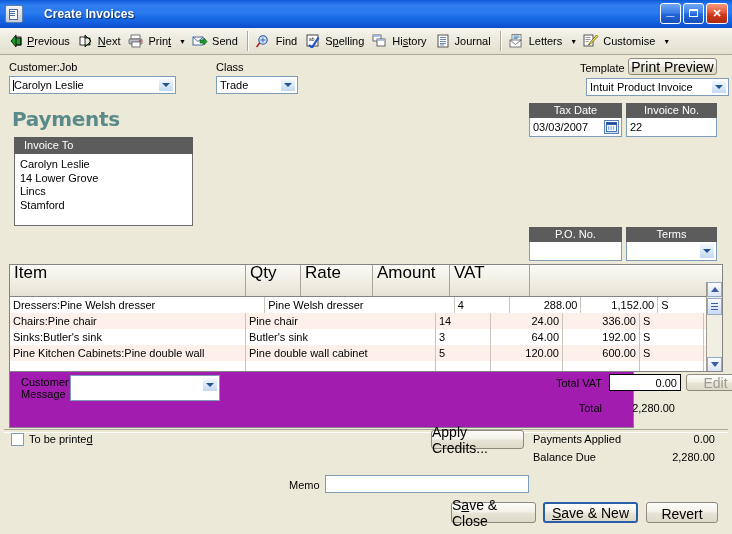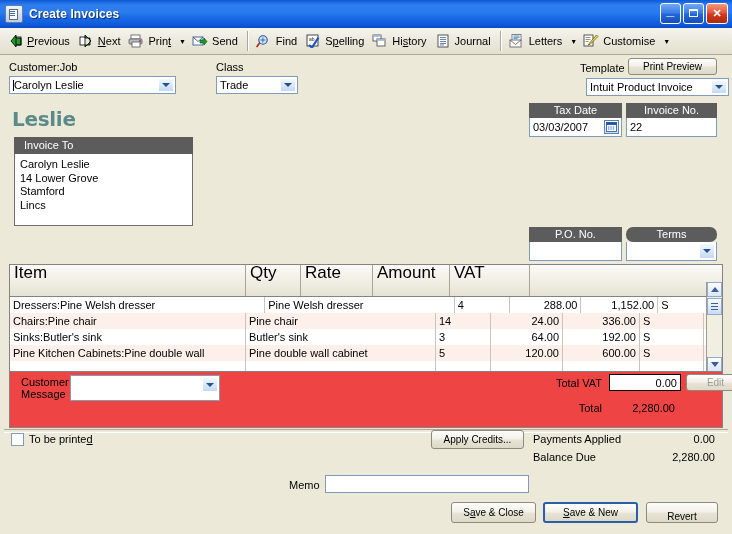--- a/index.html
+++ b/index.html
@@ -26,20 +26,21 @@
     position: absolute;
     left: 0; top: 0;
     width: 732px; height: 28px;
     background: linear-gradient(to bottom,
       #0c59d6 0%, #1d6ae4 8%, #2f7ef0 18%, #2b7bee 45%,
       #1c6ce8 60%, #1460e0 80%, #0b4cc8 100%);
     display: flex;
     align-items: center;
     box-sizing: border-box;
     padding-left: 5px;
+    gap: 15px;
   }
   .title-icon {
     width: 16px; height: 16px;
     background: linear-gradient(to bottom, #f4f4f4, #c6ccd8);
     border: 1px solid #5a7fa8;
     border-radius: 2px;
     position: relative;
     flex: 0 0 auto;
     margin-right: 6px;
   }
@@ -193,21 +194,21 @@
     align-items: center;
     padding: 0 3px;
     overflow: hidden;
   }
 
   .btn {
     box-sizing: border-box;
     background: linear-gradient(to bottom, #fdfdfc 0%, #f3f1e8 45%, #e7e4d6 55%, #ddd9c6 100%);
     border: 1px solid #8d8a7e;
     border-radius: 3px;
-    font-size: 10px;
+    font-size: 14px;
     display: flex;
     align-items: center;
     justify-content: center;
     color: #000;
     cursor: default;
     position: absolute;
   }
   .btn.default {
     border: 2px solid #2b5ea8;
   }
@@ -338,22 +339,22 @@
     left: 3px; top: 4px;
     width: 7px; height: 1px;
     background: #3b5c9e;
     box-shadow: 0 3px 0 0 #3b5c9e, 0 6px 0 0 #3b5c9e;
   }
 
   
   .lower-white {
     position: absolute;
     left: 9px; top: 317px;
-    width: 714px; height: 56px;
-    background: #ef4444;
+    width: 625px; height: 56px;
+    background: #a21caf;
     border: 1px solid #848284;
     border-top: none;
     box-sizing: border-box;
   }
 
   .checkbox {
     position: absolute;
     width: 13px; height: 13px;
     background: #fff;
     border: 1px solid #7f9db9;
@@ -542,28 +543,28 @@
 
     <div class="lbl-sm" style="position:absolute;left:580px;top:7px;">Template</div>
     <div class="btn" style="left:628px;top:3px;width:89px;height:17px;">
       <span>Print Preview</span>
     </div>
     <div class="combo" style="left:586px;top:23px;width:143px;height:18px;">
       <span>Intuit Product Invoice</span>
       <span class="cbtn"></span>
     </div>
 
-    <div class="invoice-title">Leslie</div>
+    <div class="invoice-title">Payments</div>
 
     <div class="invoice-to-hdr">Invoice To</div>
     <div class="invoice-to-box">
       <div>Carolyn Leslie</div>
       <div>14 Lower Grove</div>
+      <div>Lincs</div>
       <div>Stamford</div>
-      <div>Lincs</div>
     </div>
 
     <div class="dark-hdr" style="left:529px;top:48px;width:93px;">Tax Date</div>
     <div class="txtbox" style="left:529px;top:63px;width:93px;height:19px;border-top:none;">
       <span>03/03/2007</span>
       <span style="position:absolute;right:2px;top:2px;width:15px;height:14px;background:linear-gradient(to bottom,#fbfcfe,#cfe0f6);border:1px solid #5b7fb5;box-sizing:border-box;display:flex;align-items:center;justify-content:center;">
         <svg width="11" height="10" viewBox="0 0 11 10">
           <rect x="0.5" y="0.5" width="10" height="9" fill="#fff" stroke="#1a4f9e" stroke-width="0.8"></rect>
           <rect x="0.5" y="0.5" width="10" height="2.4" fill="#1a4f9e"></rect>
           <path d="M2 5 h1.4 M4.4 5 h1.4 M6.8 5 h1.4 M2 7 h1.4 M4.4 7 h1.4 M6.8 7 h1.4" stroke="#2a6ac8" stroke-width="1"></path>
@@ -574,21 +575,21 @@
     <div class="dark-hdr" style="left:626px;top:48px;width:91px;">Invoice No.</div>
     <div class="txtbox" style="left:626px;top:63px;width:91px;height:19px;border-top:none;">
       <span>22</span>
     </div>
 
     <div class="dark-hdr" style="left:529px;top:172px;width:93px;">P.O. No.</div>
     <div class="txtbox" style="left:529px;top:187px;width:93px;height:19px;border-top:none;">
       <span></span>
     </div>
 
-    <div class="dark-hdr" style="left:626px;top:172px;width:91px;border-radius:7px;">Terms</div>
+    <div class="dark-hdr" style="left:626px;top:172px;width:91px;">Terms</div>
     <div class="combo" style="left:626px;top:187px;width:91px;height:19px;border-top:none;">
       <span></span>
       <span class="cbtn"></span>
     </div>
 
     <div class="grid">
       <div class="grid-head">
         <div class="gh" style="width:236px;">Item</div>
         <div class="gh" style="width:55px;">Qty</div>
         <div class="gh" style="width:72px;">Rate</div>

